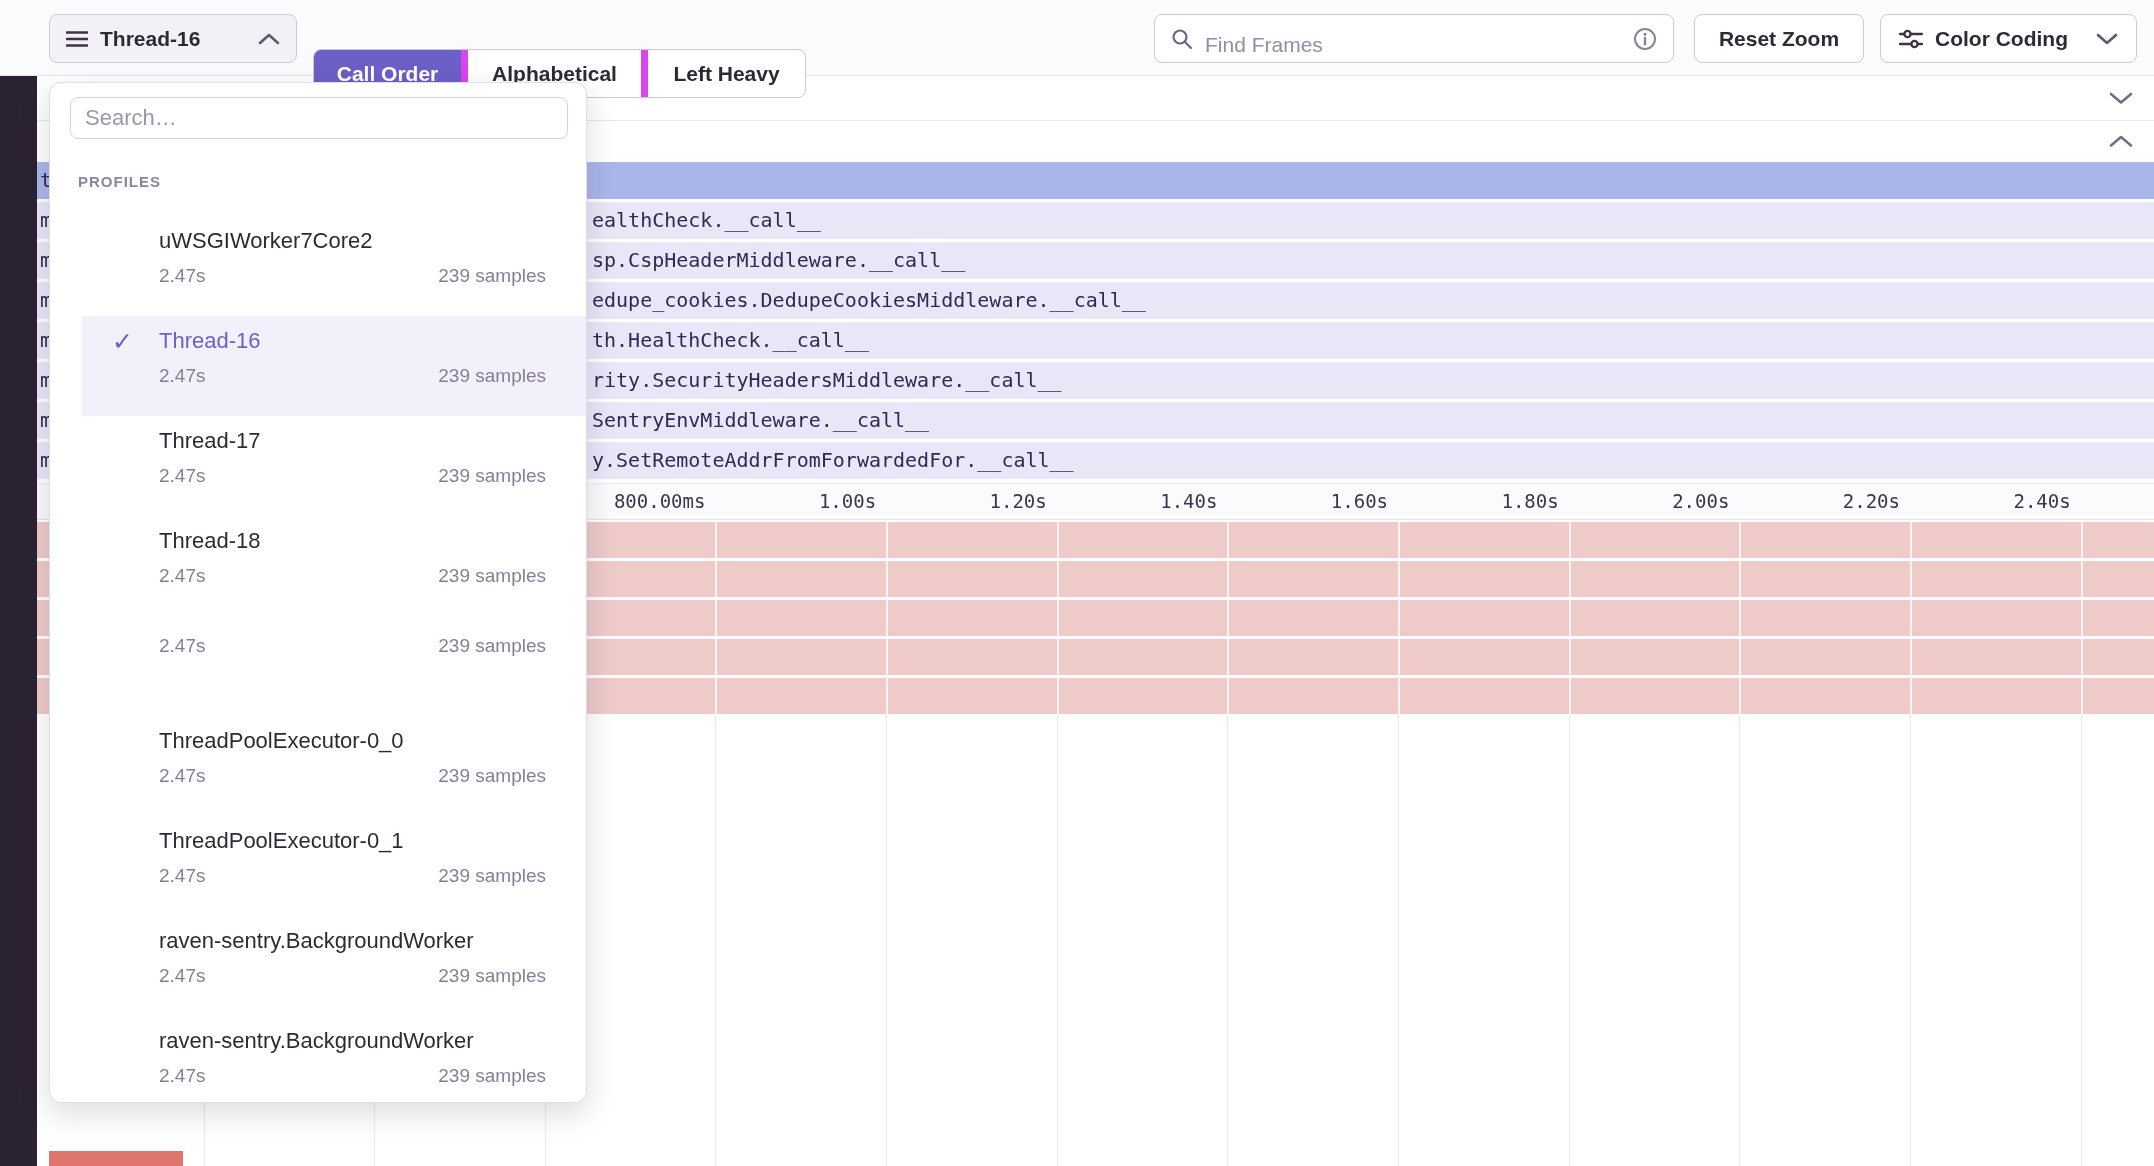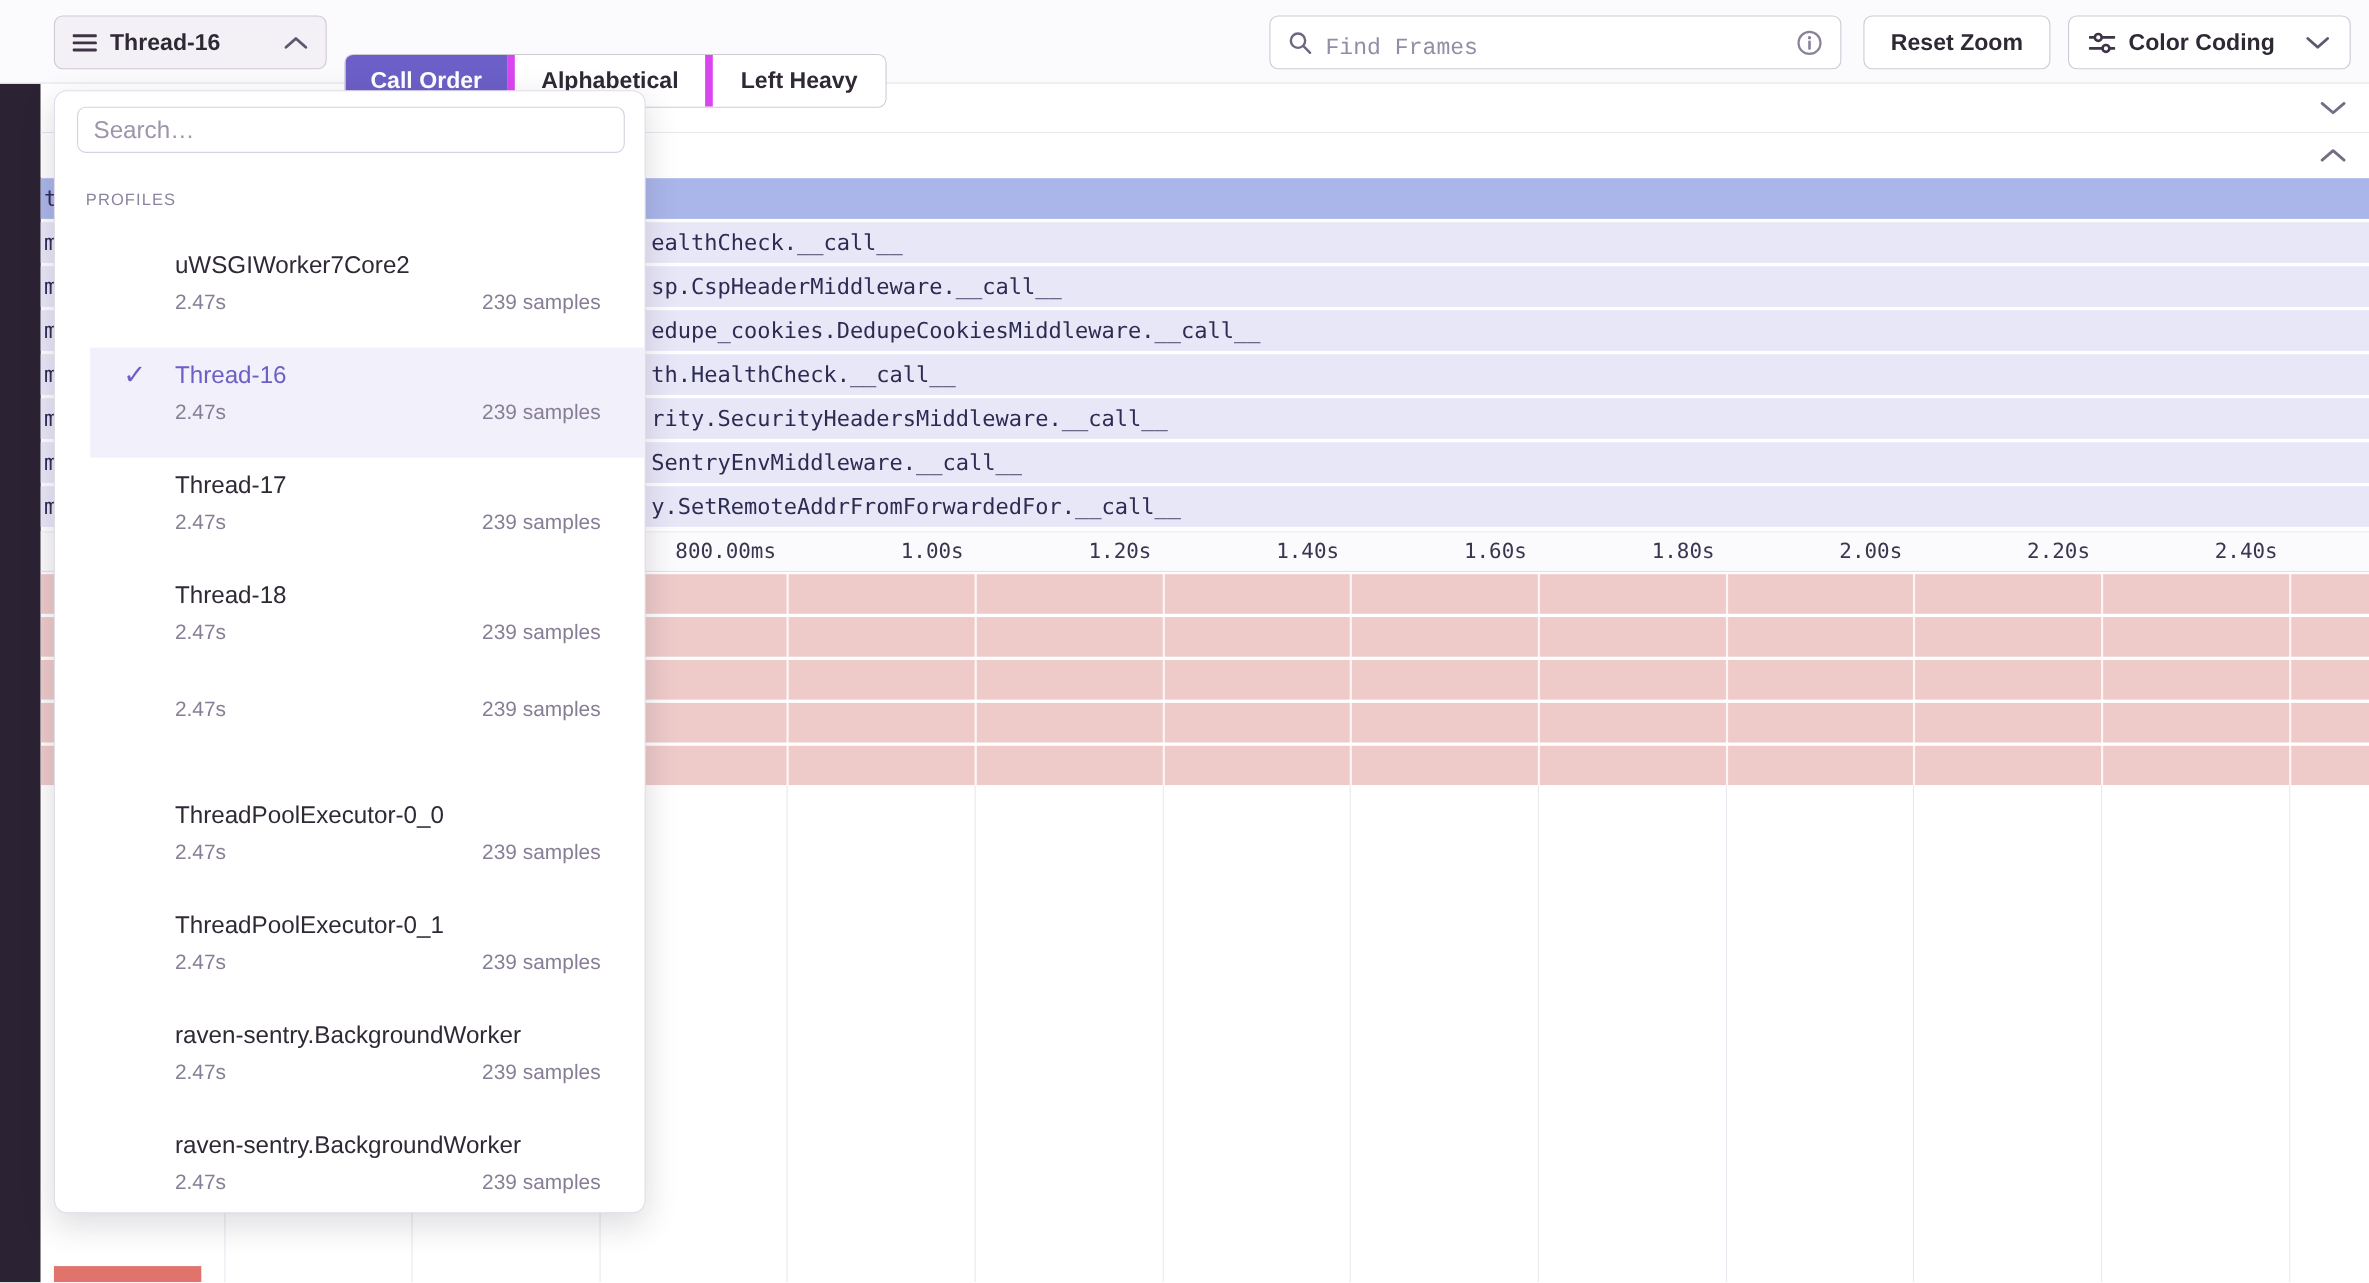--- a/index.html
+++ b/index.html
@@ -25,21 +25,21 @@
     font-size:21px; font-weight:bold; color:#2f2936; height:100%; }
   .seg-item + .seg-item { border-left:7px solid #d946ef; }
   .seg-item.active { background:#6c5fc7; color:#fff; border-left:none; }
   .seg1 div:nth-of-type(1){ width:147px; }
   .seg1 div:nth-of-type(2){ width:180px; }
   .seg1 div:nth-of-type(3){ width:164px; }
   .seg2 div:nth-of-type(1){ width:159px; }
   .seg2 div:nth-of-type(2){ width:151px; }
   .search-box { left:1154px; width:520px; padding:0 16px; gap:12px; font-weight:normal; }
   .search-box input { flex:1; border:none; outline:none; font-size:21px;
-    font-family:Liberation Mono, monospace; color:#2f2936; background:transparent;margin-top:12px; }
+    font-family:Liberation Sans, sans-serif; color:#2f2936; background:transparent;margin-top:12px; }
   .search-box input::placeholder { color:#958ca6; }
   .reset-btn { left:1694px; width:170px; justify-content:center; }
   .color-btn { left:1880px; width:257px; padding:0 18px; gap:12px; }
   .color-btn .spacer { flex:1; }
 
   
   .sidebar-strip { position:absolute; left:0; top:76px; width:37px; height:1090px; background:#2b2233; }
 
   
   .strip1 { position:absolute; left:37px; top:76px; width:2117px; height:45px;
@@ -75,21 +75,21 @@
   .red-frame { position:absolute; left:12px; top:437px; width:134px; height:15px; background:#e0746d; }
 
   
   .dropdown { position:absolute; left:49px; top:82px; width:538px; height:1021px;
     background:#fff; border:1px solid #e0dce8; border-radius:12px;
     box-shadow:0 10px 30px rgba(43,34,51,.16); z-index:20; overflow:hidden; }
   .dd-search { position:absolute; left:20px; top:14px; width:498px; height:42px;
     border:1px solid #d6d1de; border-radius:8px; font-size:22px; padding:0 14px;
     color:#2f2936; font-family:"Liberation Sans",sans-serif; outline:none; }
   .dd-search::placeholder { color:#9e95ab; }
-  .dd-section { position:absolute; left:28px; top:90px; font-size:15px; font-weight:normal;
+  .dd-section { position:absolute; left:28px; top:90px; font-size:15px; font-weight:bold;
     letter-spacing:1px; color:#8d85a0; }
   .dd-items { position:absolute; left:0; top:133px; width:100%; }
   .dd-item { position:relative; height:100px; padding:10px 40px 0 77px;margin-left:32px; }
   .dd-item.selected { background:#f2f0fa; }
   .dd-check { position:absolute; left:30px; top:10px; line-height:30px; font-size:25px;
     color:#6c5fc7; display:none; }
   .dd-check::before { content:"✓"; }
   .dd-item.selected .dd-check { display:block; }
   .dd-name { font-size:22px; line-height:30px; color:#2f2936; white-space:nowrap; }
   .dd-item.selected .dd-name { color:#6c5fc7; }

